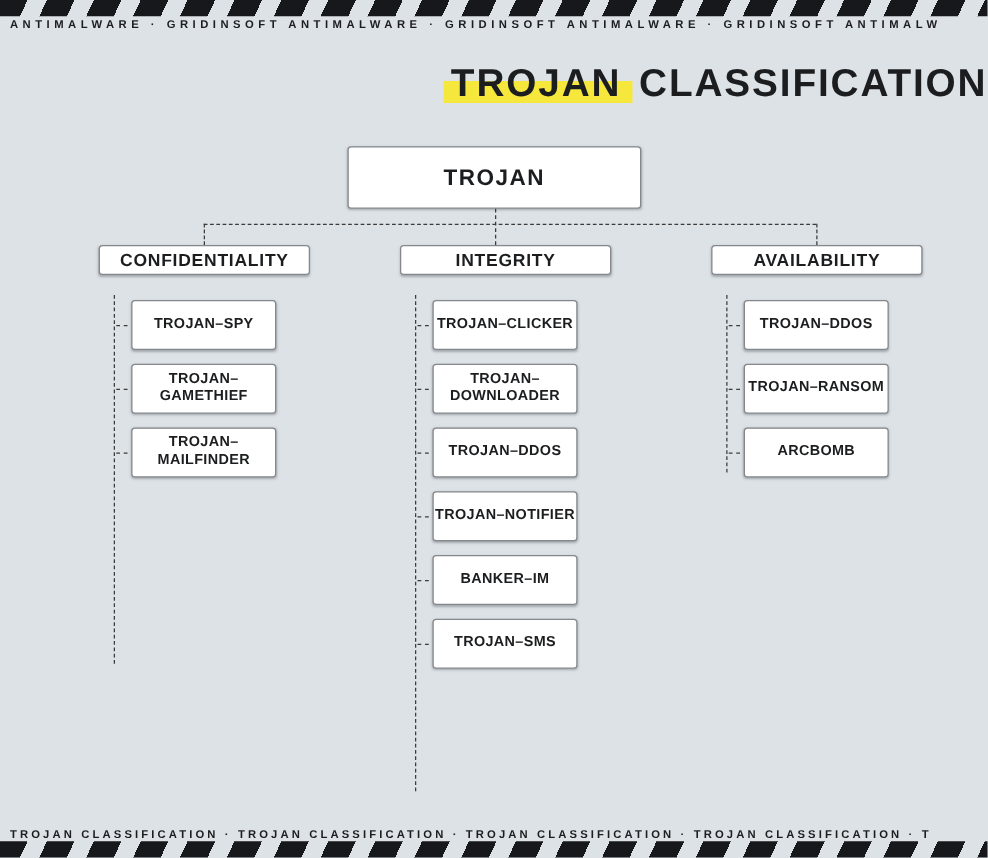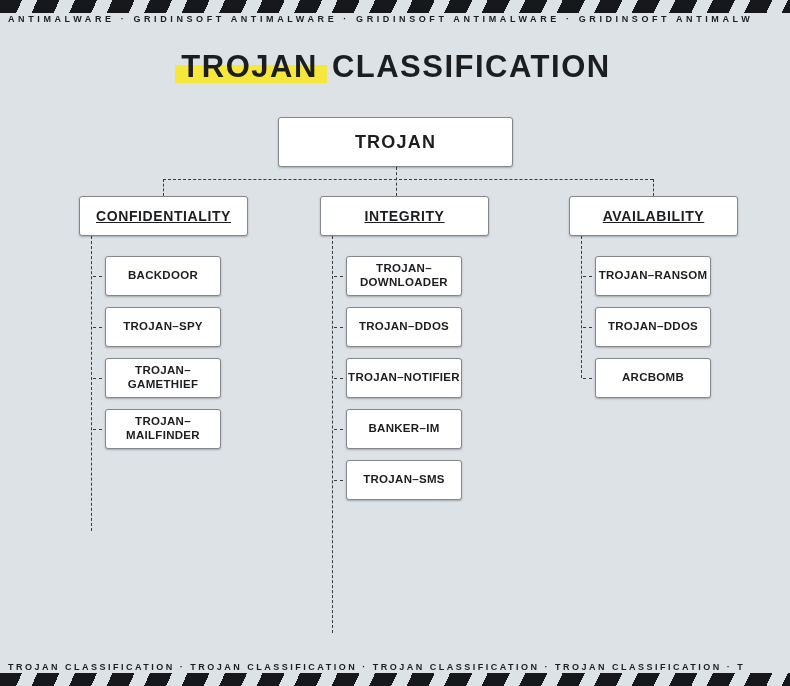--- a/index.html
+++ b/index.html
@@ -19,21 +19,21 @@
   }
   #stripe-top{ top:0; }
   #stripe-bottom{ bottom:0; }
   .marquee{
     position:absolute; left:8px; right:0; white-space:nowrap; overflow:hidden;
     font-weight:bold; font-size:9px; color:var(--text);
   }
   #marquee-top{ top:14px; letter-spacing:3.6px; }
   #marquee-bottom{ bottom:14px; letter-spacing:2.5px; }
   .title{
-    position:absolute; top:49px; left:0; width:790px; text-align:center;
+    position:absolute; top:49px; left:0; width:790px; text-align:right;
     font-size:31px; font-weight:bold; letter-spacing:1.5px;
   }
   .title .hl{
     background:linear-gradient(180deg, rgba(0,0,0,0) 45%, var(--accent) 45%, var(--accent) 96%, rgba(0,0,0,0) 96%);
     padding:0 9px 0 6px; margin:0 -5px 0 -4px;
   }
   .node{
     background:var(--boxbg); border:1px solid var(--border); border-radius:3px;
     box-shadow:0 1px 2px rgba(55,60,66,.35);
     display:flex; align-items:center; justify-content:center; text-align:center;
@@ -44,21 +44,21 @@
     font-size:18px; letter-spacing:1.2px;
   }
   .vline{ position:absolute; width:0; border-left:1.5px dashed var(--line); }
   .hline{ position:absolute; height:0; border-top:1.5px dashed var(--line); }
   #conn-root{ left:396px; top:167px; height:29px; }
   #conn-h{ left:163px; top:179px; width:490px; }
   #conn-left{ left:163px; top:179px; height:17px; }
   #conn-right{ left:653px; top:179px; height:17px; }
   .column{ position:absolute; top:196px; width:169px; }
   #col-0{ left:79px; } #col-1{ left:320px; } #col-2{ left:569px; }
-  .cat{ width:169px; height:40px; font-size:14px; letter-spacing:.6px;text-decoration:underline; }
+  .cat{ width:169px; height:24px; font-size:14px; letter-spacing:.6px; }
   .spine{ position:absolute; left:12px; top:40px; width:0; border-left:1.5px dashed var(--line); }
   #col-0 .spine{ height:295px; }
   #col-1 .spine{ height:397px; }
   #col-2 .spine{ height:142px; }
   .items{ margin:20px 0 0 26px; width:116px; display:flex; flex-direction:column; gap:11px; }
   .item{
     position:relative; width:116px; height:40px; flex:0 0 40px;
     font-size:11.5px; letter-spacing:.3px; line-height:1.2; white-space:pre-line;
   }
   .item::before{
@@ -78,46 +78,46 @@
 
 <div class="vline" id="conn-root"></div>
 <div class="hline" id="conn-h"></div>
 <div class="vline" id="conn-left"></div>
 <div class="vline" id="conn-right"></div>
 
 <div class="column" id="col-0">
   <div class="node cat">CONFIDENTIALITY</div>
   <div class="spine"></div>
   <div class="items">
-    <div class="node item">BACKDOOR</div>
     <div class="node item">TROJAN–SPY</div>
     <div class="node item">TROJAN–
 GAMETHIEF</div>
     <div class="node item">TROJAN–
 MAILFINDER</div>
   </div>
 </div>
 
 <div class="column" id="col-1">
   <div class="node cat">INTEGRITY</div>
   <div class="spine"></div>
   <div class="items">
+    <div class="node item">TROJAN–CLICKER</div>
     <div class="node item">TROJAN–
 DOWNLOADER</div>
     <div class="node item">TROJAN–DDOS</div>
     <div class="node item">TROJAN–NOTIFIER</div>
     <div class="node item">BANKER–IM</div>
     <div class="node item">TROJAN–SMS</div>
   </div>
 </div>
 
 <div class="column" id="col-2">
   <div class="node cat">AVAILABILITY</div>
   <div class="spine"></div>
   <div class="items">
+    <div class="node item">TROJAN–DDOS</div>
     <div class="node item">TROJAN–RANSOM</div>
-    <div class="node item">TROJAN–DDOS</div>
     <div class="node item">ARCBOMB</div>
   </div>
 </div>
 
 <div class="marquee" id="marquee-bottom">TROJAN CLASSIFICATION · TROJAN CLASSIFICATION · TROJAN CLASSIFICATION · TROJAN CLASSIFICATION · T</div>
 <div class="stripe" id="stripe-bottom"></div>
 
 </body></html>

